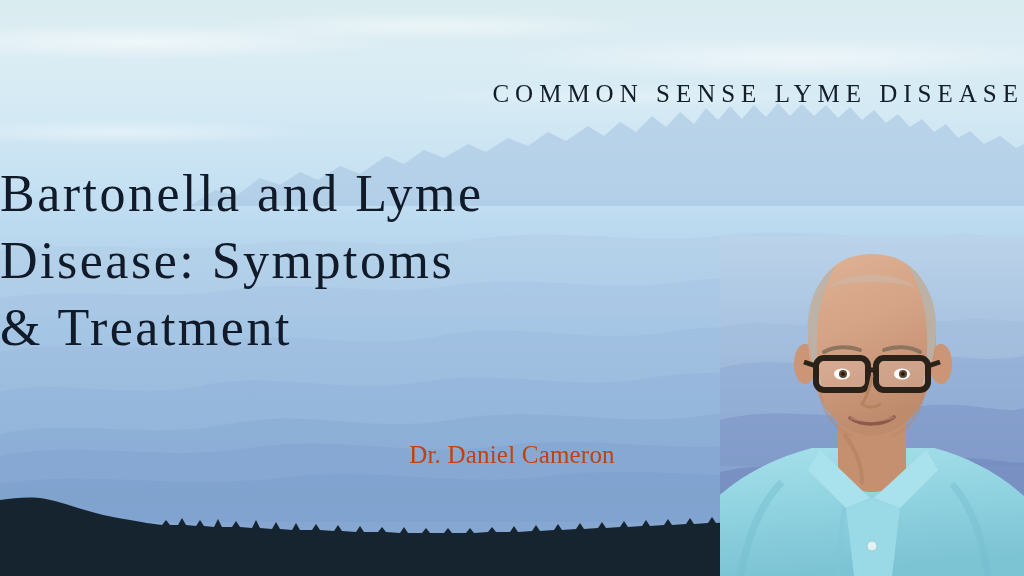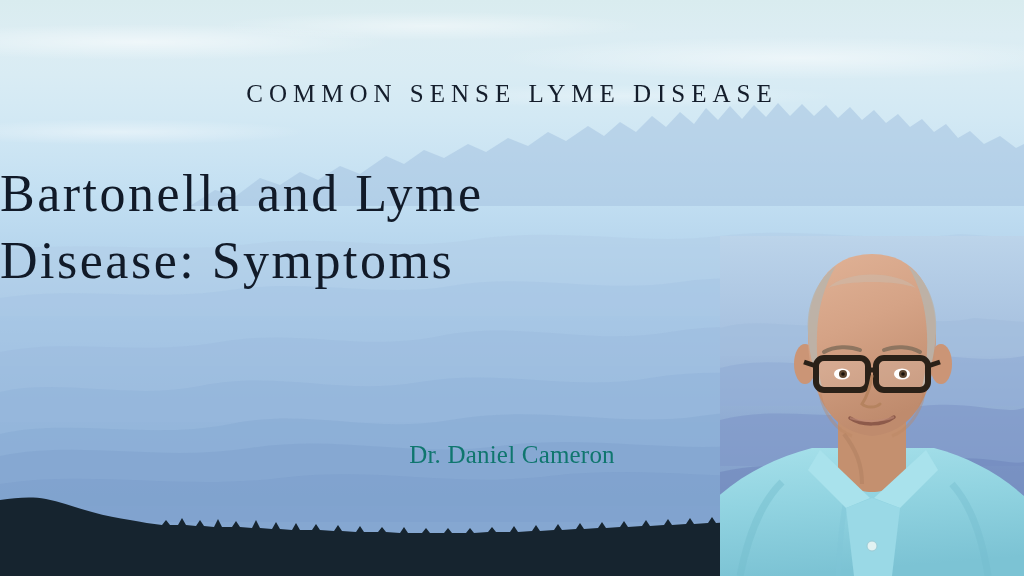--- a/index.html
+++ b/index.html
@@ -69,21 +69,21 @@
   .r-near1   { top: 412px; }
   .r-near2   { top: 444px; }
   .r-fore    { top: 470px; }
 
   
   .kicker {
     position: absolute;
     top: 80px;
     left: 0;
     width: 1024px;
-    text-align: center;
+    text-align: right;
     font-size: 25px;
     letter-spacing: 6px;
     color: #141d2b;
     line-height: 1.1;
     white-space: nowrap;
   }
   .title {
     position: absolute;
     top: 160px;
     left: 0;
@@ -93,21 +93,21 @@
     line-height: 67px;
     letter-spacing: 2.5px;
   }
   .title .tline { display: block; white-space: nowrap; }
   .byline {
     position: absolute;
     top: 441px;
     left: 0;
     width: 1024px;
     text-align: center;
-    color: #0f766e;
+    color: #c2410c;
     font-size: 25px;
     letter-spacing: 0.2px;
     white-space: nowrap;
   }
 
   
   .portrait {
     position: absolute;
     right: 0;
     bottom: 0;
@@ -188,20 +188,21 @@
              L884,45 L888,39 L892,45 L906,44 L910,38 L914,44 L928,42 L932,36
              L936,42 L950,40 L954,34 L958,40 L972,38 L976,32 L980,38
              C996,34 1010,28 1024,24 L1024,106 L0,106 Z" fill="#16242f"></path>
   </svg>
 
   <div class="kicker">COMMON SENSE LYME DISEASE</div>
 
   <div class="title">
     <span class="tline">Bartonella and Lyme</span>
     <span class="tline">Disease: Symptoms</span>
+    <span class="tline">&amp; Treatment</span>
   </div>
 
   <div class="byline">Dr. Daniel Cameron</div>
 
   <div class="portrait">
     <svg width="304" height="340" viewBox="0 0 304 340">
       <defs>
         <clipPath id="pclip">
             <rect x="0" y="0" width="304" height="340"></rect>
           </clipPath>

